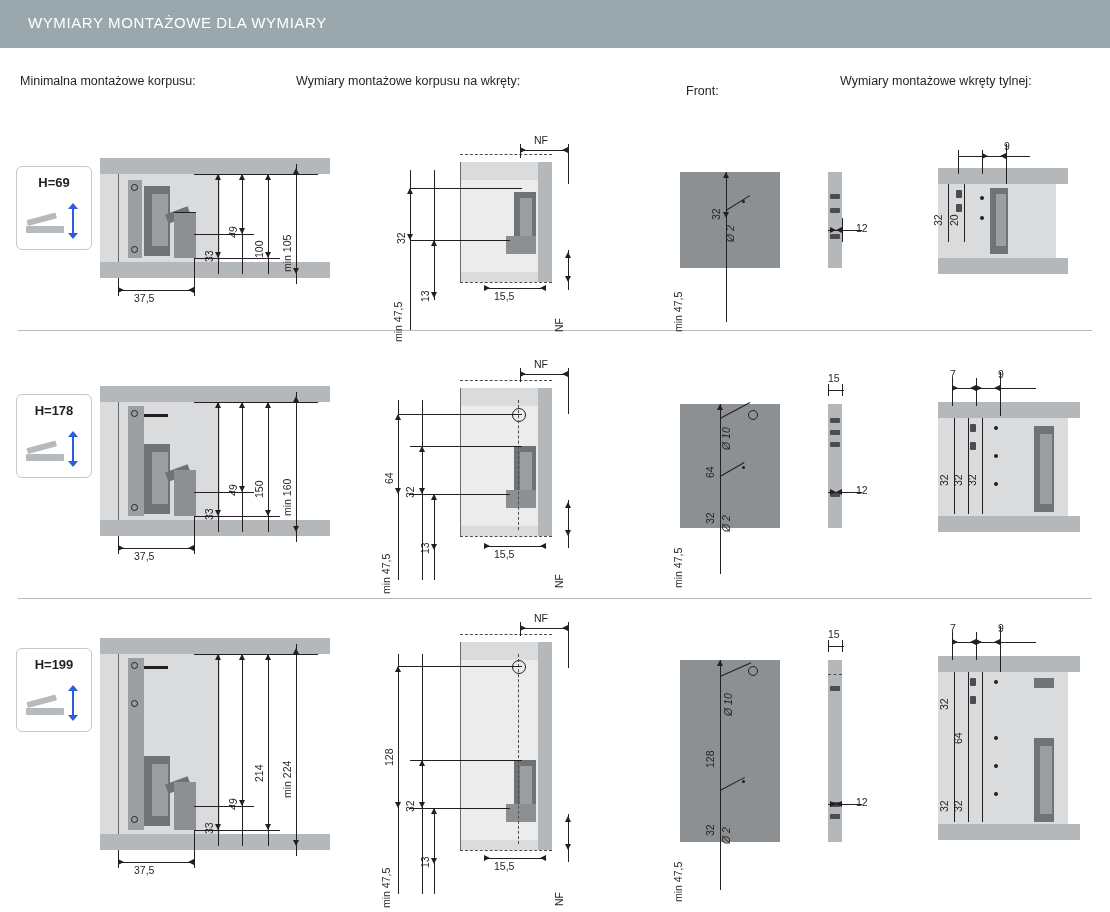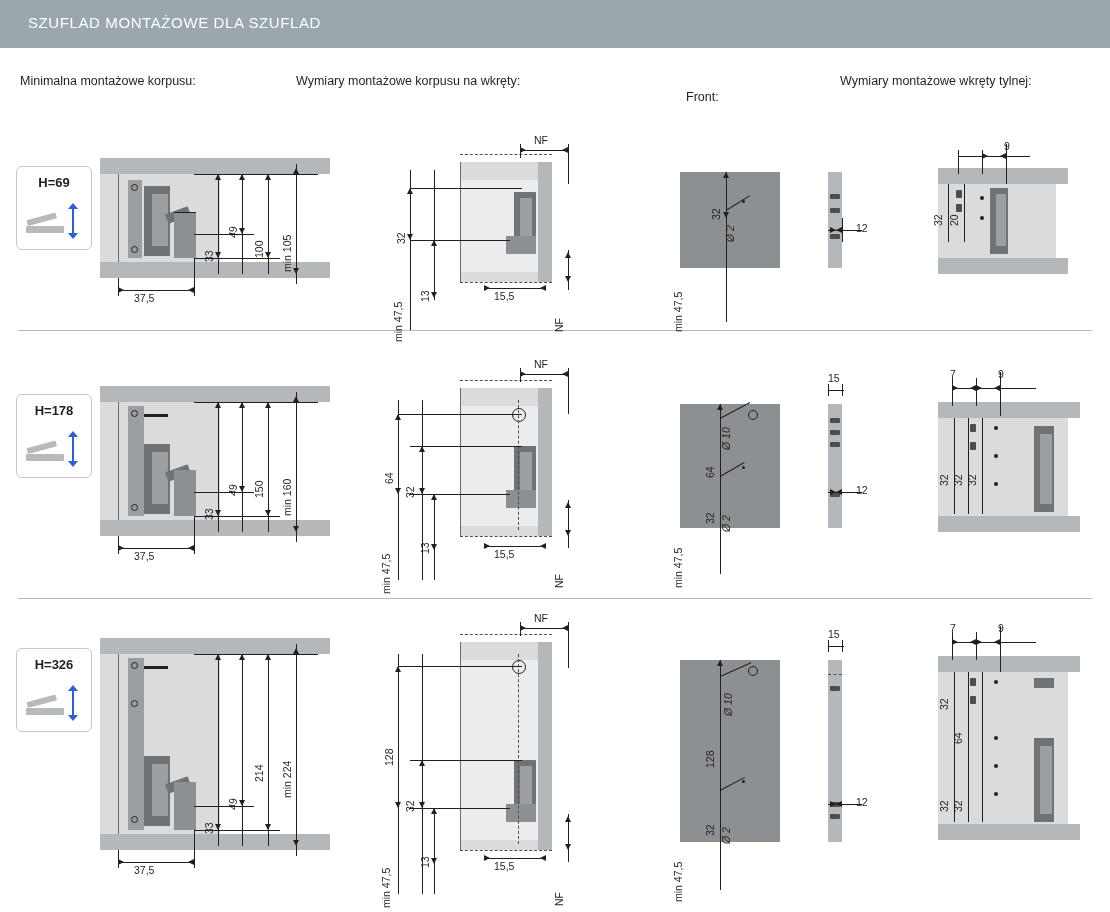--- a/index.html
+++ b/index.html
@@ -66,26 +66,26 @@
   .arrowU{position:absolute;width:0;height:0;border-left:3px solid transparent;border-right:3px solid transparent;border-bottom:6px solid #231f20;}
   .arrowD{position:absolute;width:0;height:0;border-left:3px solid transparent;border-right:3px solid transparent;border-top:6px solid #231f20;}
   .dot{position:absolute;border-radius:50%;background:#231f20;}
   .circ{position:absolute;border-radius:50%;border:1px solid #231f20;}
   .slot{position:absolute;background:#4b4e50;border-radius:1px;}
 </style>
 </head>
 <body>
 
 <div class="header">
-  <div class="title">SZUFLAD MONTAŻOWE DLA SZUFLAD</div>
+  <div class="title">WYMIARY MONTAŻOWE DLA WYMIARY</div>
 </div>
 
 <div class="col-caption" style="left:20px;top:74px;">Minimalna montażowe korpusu:</div>
 <div class="col-caption" style="left:296px;top:74px;">Wymiary montażowe korpusu na wkręty:</div>
-<div class="col-caption" style="left:686px;top:90px;">Front:</div>
+<div class="col-caption" style="left:686px;top:84px;">Front:</div>
 <div class="col-caption" style="left:840px;top:74px;">Wymiary montażowe wkręty tylnej:</div>
 
 <div class="rowline" style="top:330px;"></div>
 <div class="rowline" style="top:598px;"></div>
 
 <div class="hbadge" style="left:16px;top:166px;">
   <div class="lbl">H=69</div>
   <div class="pict">
     <div class="base"></div>
       <div class="flap"></div>
@@ -373,21 +373,21 @@
   <div class="dim" style="left:68px;top:0px;">9</div>
   <div class="ln" style="left:24px;top:50px;width:1px;height:96px;"></div>
   <div class="ln" style="left:38px;top:50px;width:1px;height:96px;"></div>
   <div class="ln" style="left:52px;top:50px;width:1px;height:96px;"></div>
   <div class="dim-v" style="left:20px;top:106px;">32</div>
   <div class="dim-v" style="left:34px;top:106px;">32</div>
   <div class="dim-v" style="left:48px;top:106px;">32</div>
 </div>
 
 <div class="hbadge" style="left:16px;top:648px;">
-  <div class="lbl">H=326</div>
+  <div class="lbl">H=199</div>
   <div class="pict">
     <div class="base"></div>
       <div class="flap"></div>
       <div class="arrow"></div>
   </div>
 </div>
 
 <div class="fig" style="left:100px;top:630px;width:240px;height:240px;">
   <div class="pan" style="left:0;top:8px;width:230px;height:16px;"></div>
   <div class="pan" style="left:0;top:204px;width:230px;height:16px;"></div>

